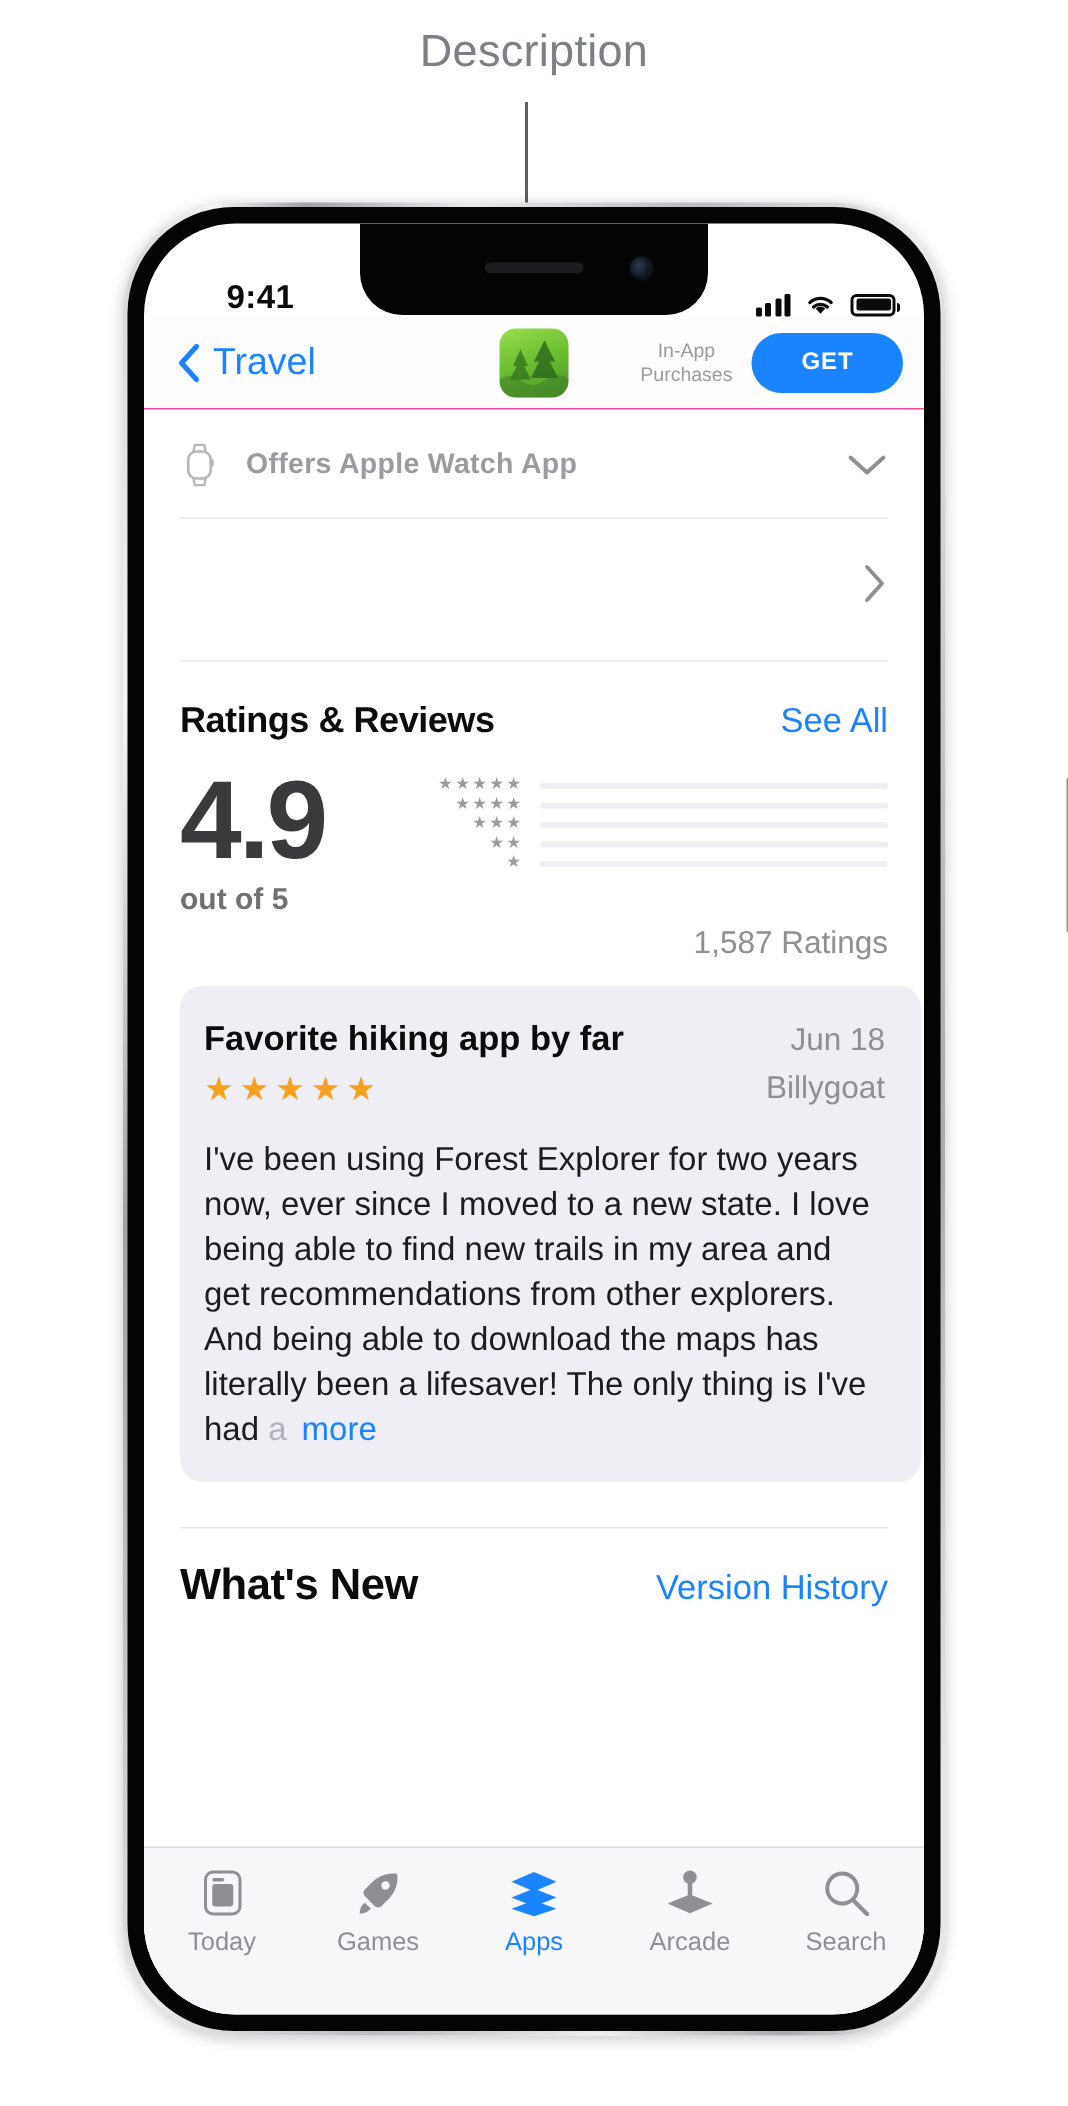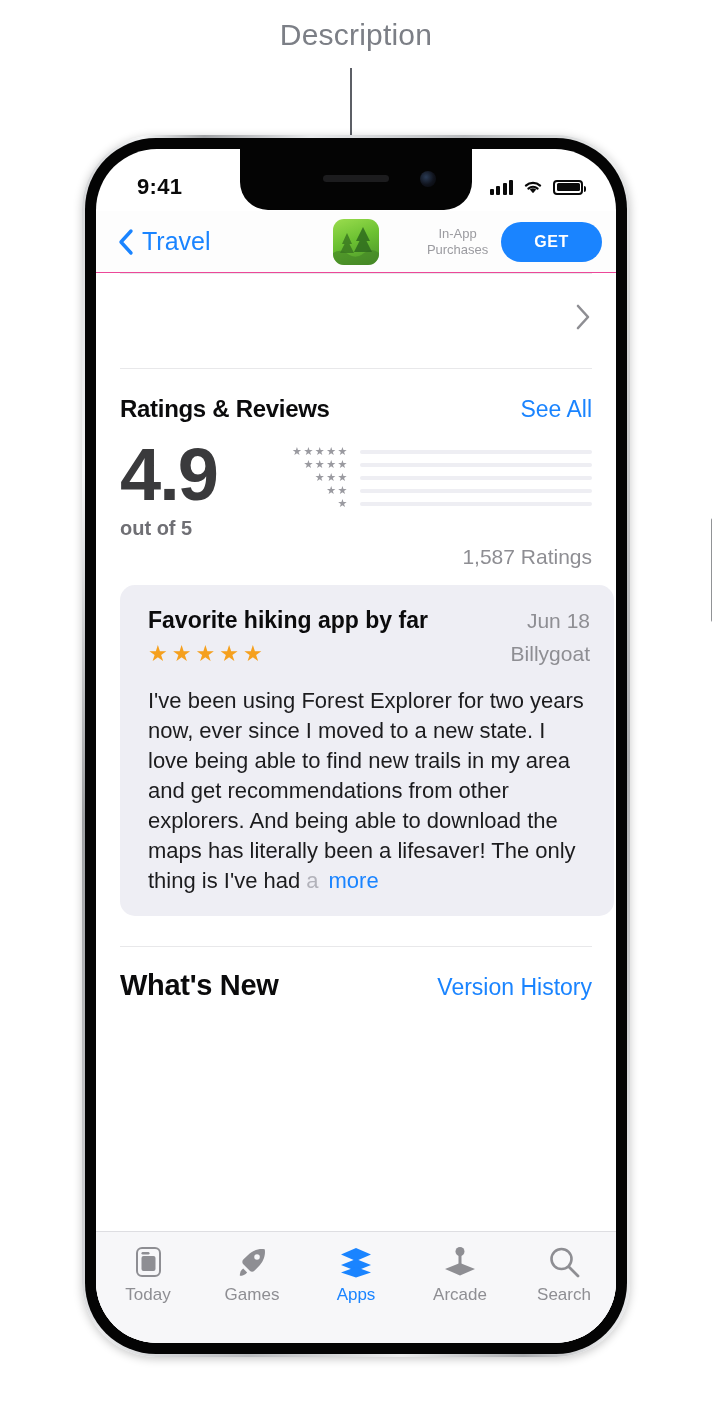--- a/index.html
+++ b/index.html
@@ -68,22 +68,22 @@
     width:66px; height:7px; border-radius:4px; background:#1c1c1e;
   }
   .camera{
     position:absolute; right:36px; top:22px;
     width:16px; height:16px; border-radius:50%;
     background:radial-gradient(circle at 38% 38%,#2a3b55 0%,#10131c 55%,#05070b 100%);
   }
 
   
   .statusbar{
-    position:absolute; top:0; left:1px; width:100%; height:62px;
-    display:flex; align-items:center; justify-content:space-between;
+    position:absolute; top:0; left:15px; width:100%; height:62px;
+    display:flex; align-items:flex-end; justify-content:space-between;
     padding:14px 34px 0 40px; z-index:20;
   }
   .status-time{ font-size:22px; font-weight:700; color:#0a0a0a; letter-spacing:.3px; }
   .status-right{ display:flex; align-items:center; gap:9px; }
   .sig{ display:flex; align-items:flex-end; gap:2.5px; height:15px; }
   .sig i{ width:4px; background:#0a0a0a; border-radius:1px; display:block; }
   .sig i:nth-child(1){ height:6px; }
   .sig i:nth-child(2){ height:9px; }
   .sig i:nth-child(3){ height:12px; }
   .sig i:nth-child(4){ height:15px; }
@@ -190,21 +190,21 @@
   .hist-fill{ height:100%; background:#77777c; border-radius:2px; }
   .ratings-count{
     text-align:right; padding:0 24px; font-size:21px; color:#8e8e93; margin-top:5px;
   }
 
   .reviews{
     display:flex; gap:22px; padding:16px 0 0 24px; overflow:hidden;
   }
   .review-card{
     flex:0 0 494px; background:#eeeef4; border-radius:15px;
-    padding:22px 24px 20px 28px;
+    padding:22px 24px 20px 16px;
   }
   .rv-top{ display:flex; align-items:baseline; }
   .rv-title{ font-size:23px; font-weight:700; color:#0b0b0c; }
   .rv-date{ margin-left:auto; font-size:21px; color:#8e8e93; }
   .rv-mid{ display:flex; align-items:center; margin-top:7px; }
   .rv-stars{ font-size:22px; color:#f5a01e; letter-spacing:4px; }
   .rv-author{ margin-left:auto; font-size:21px; color:#8e8e93; }
   .rv-body{
     margin-top:19px; font-size:22px; line-height:30px; color:#1c1c1e;
   }
@@ -295,20 +295,32 @@
             <div class="iap">
               <div>In-App</div>
               <div>Purchases</div>
             </div>
             <button class="get-btn">GET</button>
           </div>
         </div>
 
         <div class="content">
 
+          <div class="watch-row">
+            <svg width="26" height="30" viewBox="0 0 26 30">
+              <rect x="5.5" y="6" width="15" height="18" rx="5.5" stroke="#b6b6bb" stroke-width="1.8" fill="none"></rect>
+              <path d="M9 6 L9.8 1.6 h6.4 L17 6" stroke="#b6b6bb" stroke-width="1.6" fill="none"></path>
+              <path d="M9 24 L9.8 28.4 h6.4 L17 24" stroke="#b6b6bb" stroke-width="1.6" fill="none"></path>
+              <rect x="20.2" y="11" width="2.3" height="5" rx="1.1" fill="#b6b6bb"></rect>
+            </svg>
+            <span class="watch-label">Offers Apple Watch App</span>
+            <svg class="chev-down" width="28" height="18" viewBox="0 0 28 18">
+              <path d="M3 4 L14 14 L25 4" stroke="#8e8e93" stroke-width="2.6" fill="none" stroke-linecap="round" stroke-linejoin="round"></path>
+            </svg>
+          </div>
 
           <div class="divider"></div>
 
 
           <div class="dev-row">
             <svg class="dev-chev" width="18" height="30" viewBox="0 0 18 30">
               <path d="M4 4 L14 15 L4 26" stroke="#8e8e93" stroke-width="2.6" fill="none" stroke-linecap="round" stroke-linejoin="round"></path>
             </svg>
           </div>
 

